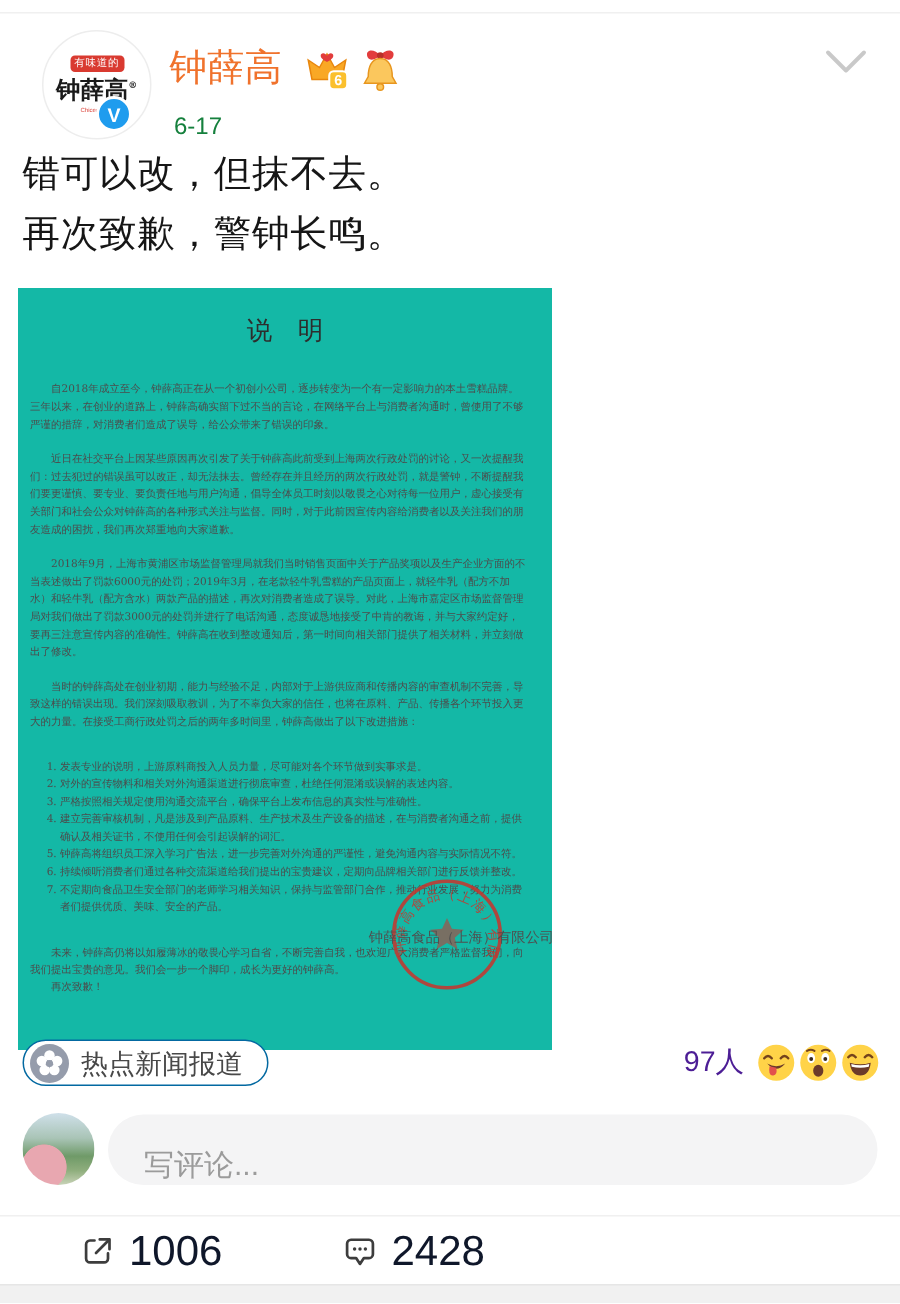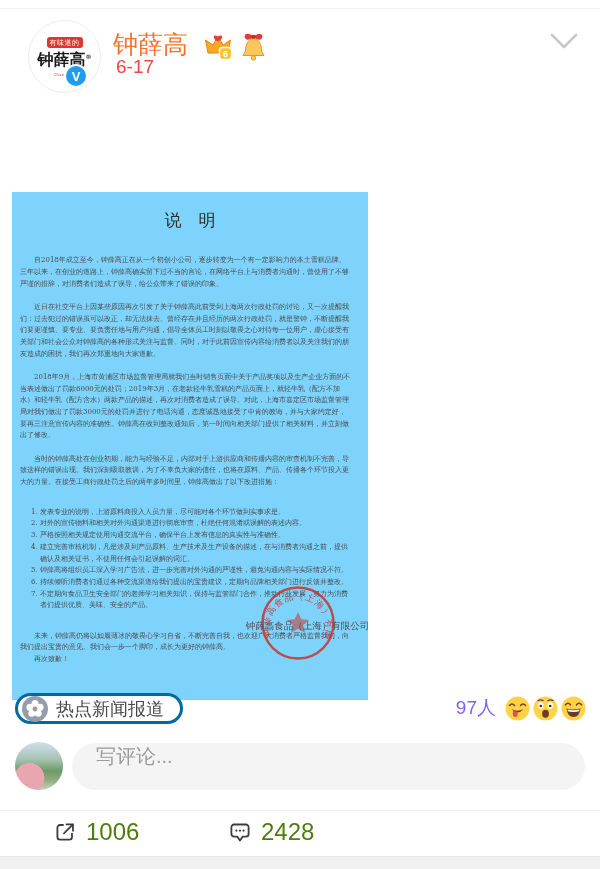--- a/index.html
+++ b/index.html
@@ -15,63 +15,63 @@
   .avatar-badge { background:#d93a30; color:#fff; font-size:7px; line-height:9px; padding:1px 3px;
                   border-radius:3px; letter-spacing:.5px; }
   .avatar-logo { font-size:16px; font-weight:bold; color:#1a1a1a; margin-top:2px; font-family:"DejaVu Serif","Liberation Serif",serif; }
   .avatar-logo sup { font-size:6px; }
   .avatar-sub { color:#d93a30; font-size:5px; transform:scale(.8); }
   .vbadge { position:absolute; left:64px; top:64px; width:24px; height:24px; border-radius:50%;
             background:#1f9cee; border:2px solid #fff; color:#fff; font-weight:bold; font-size:13px;
             display:flex; align-items:center; justify-content:center; }
   .username { position:absolute; left:113px; top:28px; font-size:25px; color:#f0722c; }
   .name-badges { position:absolute; left:203px; top:31px; display:flex; gap:7px; align-items:center; }
-  .post-date { position:absolute; left:116px; top:56px; font-size:19px; color:#ef4444; }
+  .post-date { position:absolute; left:116px; top:76px; font-size:16px; color:#15803d; }
   .chevron { position:absolute; left:549px; top:31px; }
 
   
   .post-text { position:absolute; left:15px; top:96px; font-size:25px; line-height:40px; color:#161616; letter-spacing:.5px; }
 
   
-  .doc { position:absolute; left:12px; top:192px; width:356px; height:508px; background:#7dd3fc; }
+  .doc { position:absolute; left:12px; top:192px; width:356px; height:508px; background:#14b8a6; }
   .doc-title { text-align:center; padding-top:17px; font-size:17px; color:#2d2d2d; font-weight:500;
                font-family:"DejaVu Serif","Liberation Serif",serif; }
   .doc-scale { position:absolute; left:8px; top:62px; width:664px; transform:scale(.5); transform-origin:0 0;
                font-size:14px; line-height:23.4px; color:#4c4c4c; font-family:"DejaVu Serif","Liberation Serif",serif; }
   .doc-scale p { text-indent:2em; margin-bottom:23px; }
   .doc-scale ol { margin:36px 0 0 0; padding-left:40px; }
   .doc-scale ol li { margin:0; }
   .doc-closing { margin-top:37px; }
   .doc-closing p { margin-bottom:0; }
   .doc-sig { position:absolute; left:168px; top:426px; width:255px; text-align:center; z-index:2;
              font-size:9.5px; line-height:16px; color:#4f4f4f; font-family:"DejaVu Serif","Liberation Serif",serif; }
   .doc-seal { position:absolute; left:247px; top:392px; z-index:1; opacity:.85; }
 
   
-  .topic-pill { position:absolute; left:15px; top:693px; height:31px; border:3px solid #0369a1; border-radius:16px;
+  .topic-pill { position:absolute; left:15px; top:693px; height:31px; border:1px solid #0369a1; border-radius:16px;
                 background:#fff; display:flex; align-items:center; padding:0 16px 0 4px; gap:8px; }
   .topic-label { font-size:18px; color:#484848; }
   .reactions { position:absolute; right:14px; top:695px; display:flex; align-items:center; gap:3px; }
-  .reaction-count { font-size:19px; color:#8b5cf6; margin-right:6px; }
+  .reaction-count { font-size:19px; color:#4c1d95; margin-right:6px; }
 
   
   .comment-avatar { position:absolute; left:15px; top:742px; width:48px; height:48px; border-radius:50%;
     background:
       radial-gradient(circle at 30% 75%, #e8a7b0 0 30%, transparent 31%),
       radial-gradient(circle at 30% 55%, #b98a72 0 12%, transparent 13%),
       linear-gradient(180deg, #cfe0ea 0%, #a9c4b6 35%, #6f9a68 60%, #8fae7d 80%, #c9d3b8 100%);
   }
   .comment-input { position:absolute; left:72px; top:743px; width:513px; height:47px; border-radius:24px;
-                   background:#f4f4f5; display:flex; align-items:flex-start; padding-left:24px; }
+                   background:#f4f4f5; display:flex; align-items:flex-end; padding-left:24px; }
   .comment-placeholder { font-size:20px; color:#9b9b9b; }
 
   
   .action-divider { position:absolute; left:0; top:810px; width:600px; height:1px; background:#f0f0f0; }
   .action-group { position:absolute; top:818px; display:flex; align-items:center; gap:9px; }
-  .action-count { font-size:24px; color:#4d7c0f; }
+  .action-count { font-size:28px; color:#0f172a; }
   .g-share { left:53px; } .g-comment { left:228px; } .g-like { left:395px; }
   .bottom-strip { position:absolute; left:0; top:856px; width:600px; height:13px; background:#f1f1f1; border-top:1px solid #e6e6e6; }
 </style>
 </head>
 <body>
 
 <div class="canvas">
   <div class="hairline-top"></div>
 
   <div class="avatar">
@@ -98,20 +98,24 @@
       <circle cx="13.5" cy="27" r="2.2" fill="#fbc75d" stroke="#e8961e" stroke-width="1"></circle>
     </svg>
   </div>
 
   <div class="post-date">6-17</div>
 
   <svg class="chevron" width="30" height="20" viewBox="0 0 30 20">
     <polyline points="3,4 15,16 27,4" fill="none" stroke="#c9c9c9" stroke-width="2.6" stroke-linecap="round" stroke-linejoin="round"></polyline>
   </svg>
 
+  <div class="post-text">
+    <div>错可以改，但抹不去。</div>
+    <div>再次致歉，警钟长鸣。</div>
+  </div>
 
   <div class="doc">
     <div class="doc-title">说　明</div>
     <div class="doc-scale">
       <p>自2018年成立至今，钟薛高正在从一个初创小公司，逐步转变为一个有一定影响力的本土雪糕品牌。三年以来，在创业的道路上，钟薛高确实留下过不当的言论，在网络平台上与消费者沟通时，曾使用了不够严谨的措辞，对消费者们造成了误导，给公众带来了错误的印象。</p>
       <p>近日在社交平台上因某些原因再次引发了关于钟薛高此前受到上海两次行政处罚的讨论，又一次提醒我们：过去犯过的错误虽可以改正，却无法抹去。曾经存在并且经历的两次行政处罚，就是警钟，不断提醒我们要更谨慎、要专业、要负责任地与用户沟通，倡导全体员工时刻以敬畏之心对待每一位用户，虚心接受有关部门和社会公众对钟薛高的各种形式关注与监督。同时，对于此前因宣传内容给消费者以及关注我们的朋友造成的困扰，我们再次郑重地向大家道歉。</p>
       <p>2018年9月，上海市黄浦区市场监督管理局就我们当时销售页面中关于产品奖项以及生产企业方面的不当表述做出了罚款6000元的处罚；2019年3月，在老款轻牛乳雪糕的产品页面上，就轻牛乳（配方不加水）和轻牛乳（配方含水）两款产品的描述，再次对消费者造成了误导。对此，上海市嘉定区市场监督管理局对我们做出了罚款3000元的处罚并进行了电话沟通，态度诚恳地接受了中肯的教诲，并与大家约定好，要再三注意宣传内容的准确性。钟薛高在收到整改通知后，第一时间向相关部门提供了相关材料，并立刻做出了修改。</p>
       <p>当时的钟薛高处在创业初期，能力与经验不足，内部对于上游供应商和传播内容的审查机制不完善，导致这样的错误出现。我们深刻吸取教训，为了不辜负大家的信任，也将在原料、产品、传播各个环节投入更大的力量。在接受工商行政处罚之后的两年多时间里，钟薛高做出了以下改进措施：</p>
       <ol>
         <li>发表专业的说明，上游原料商投入人员力量，尽可能对各个环节做到实事求是。</li>

